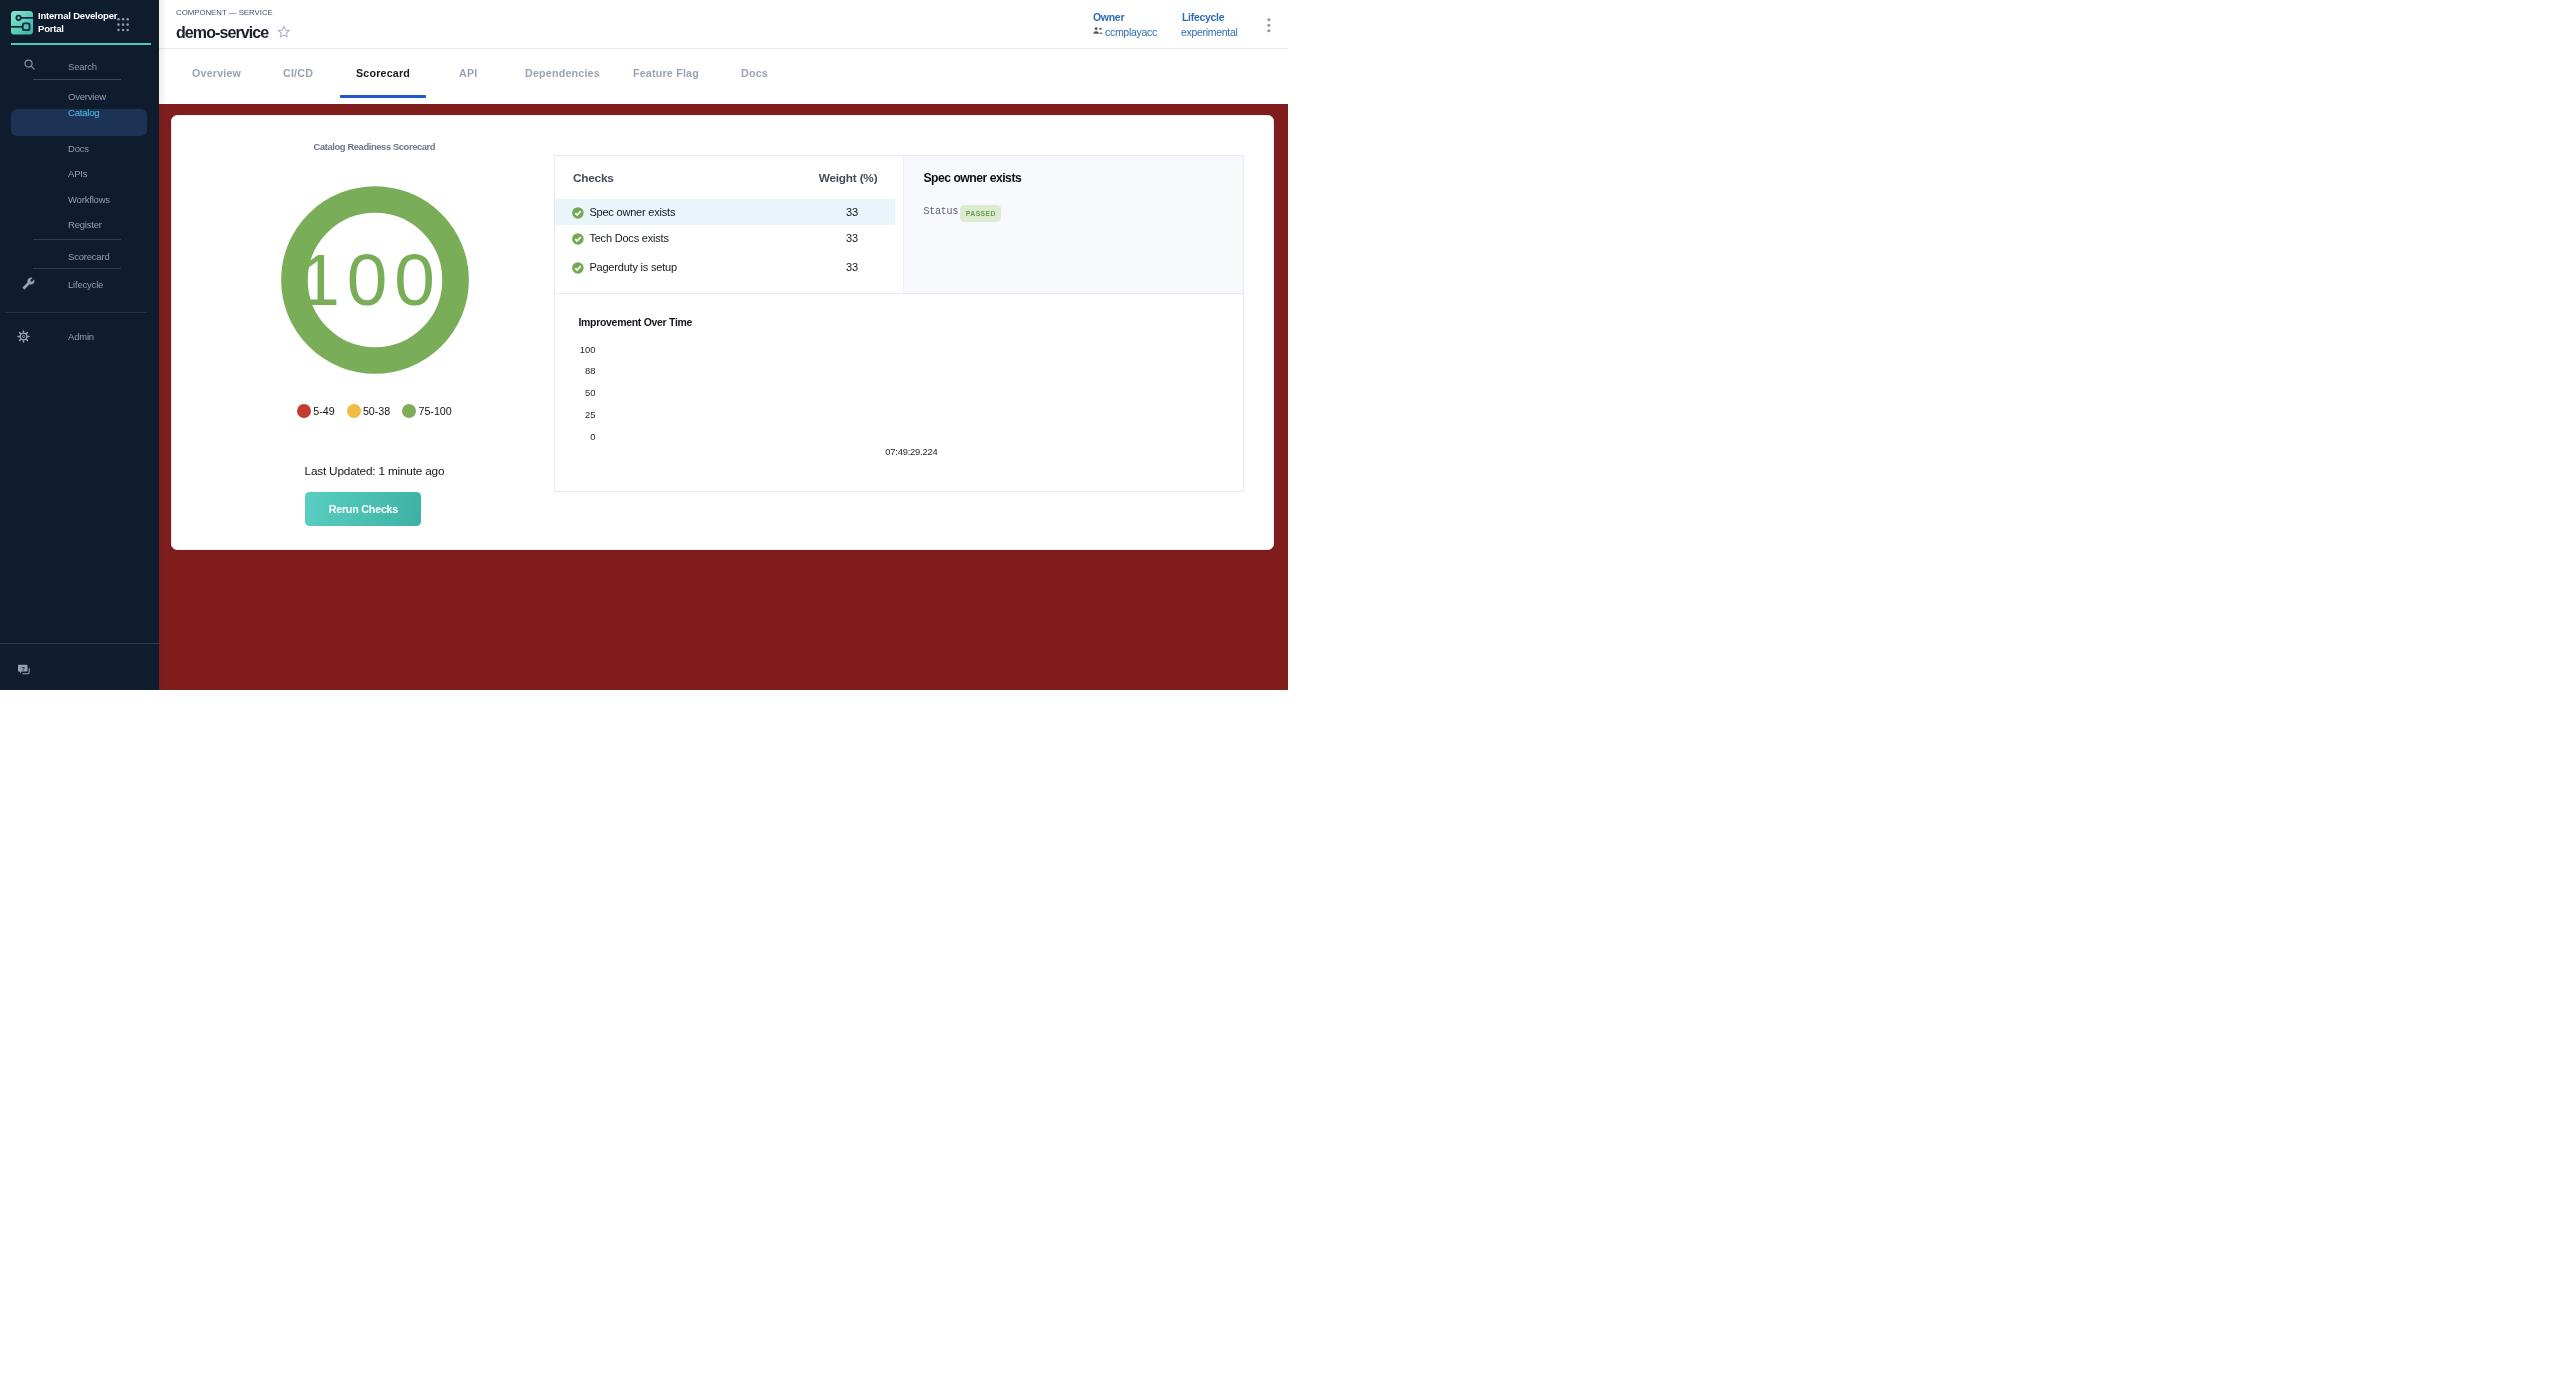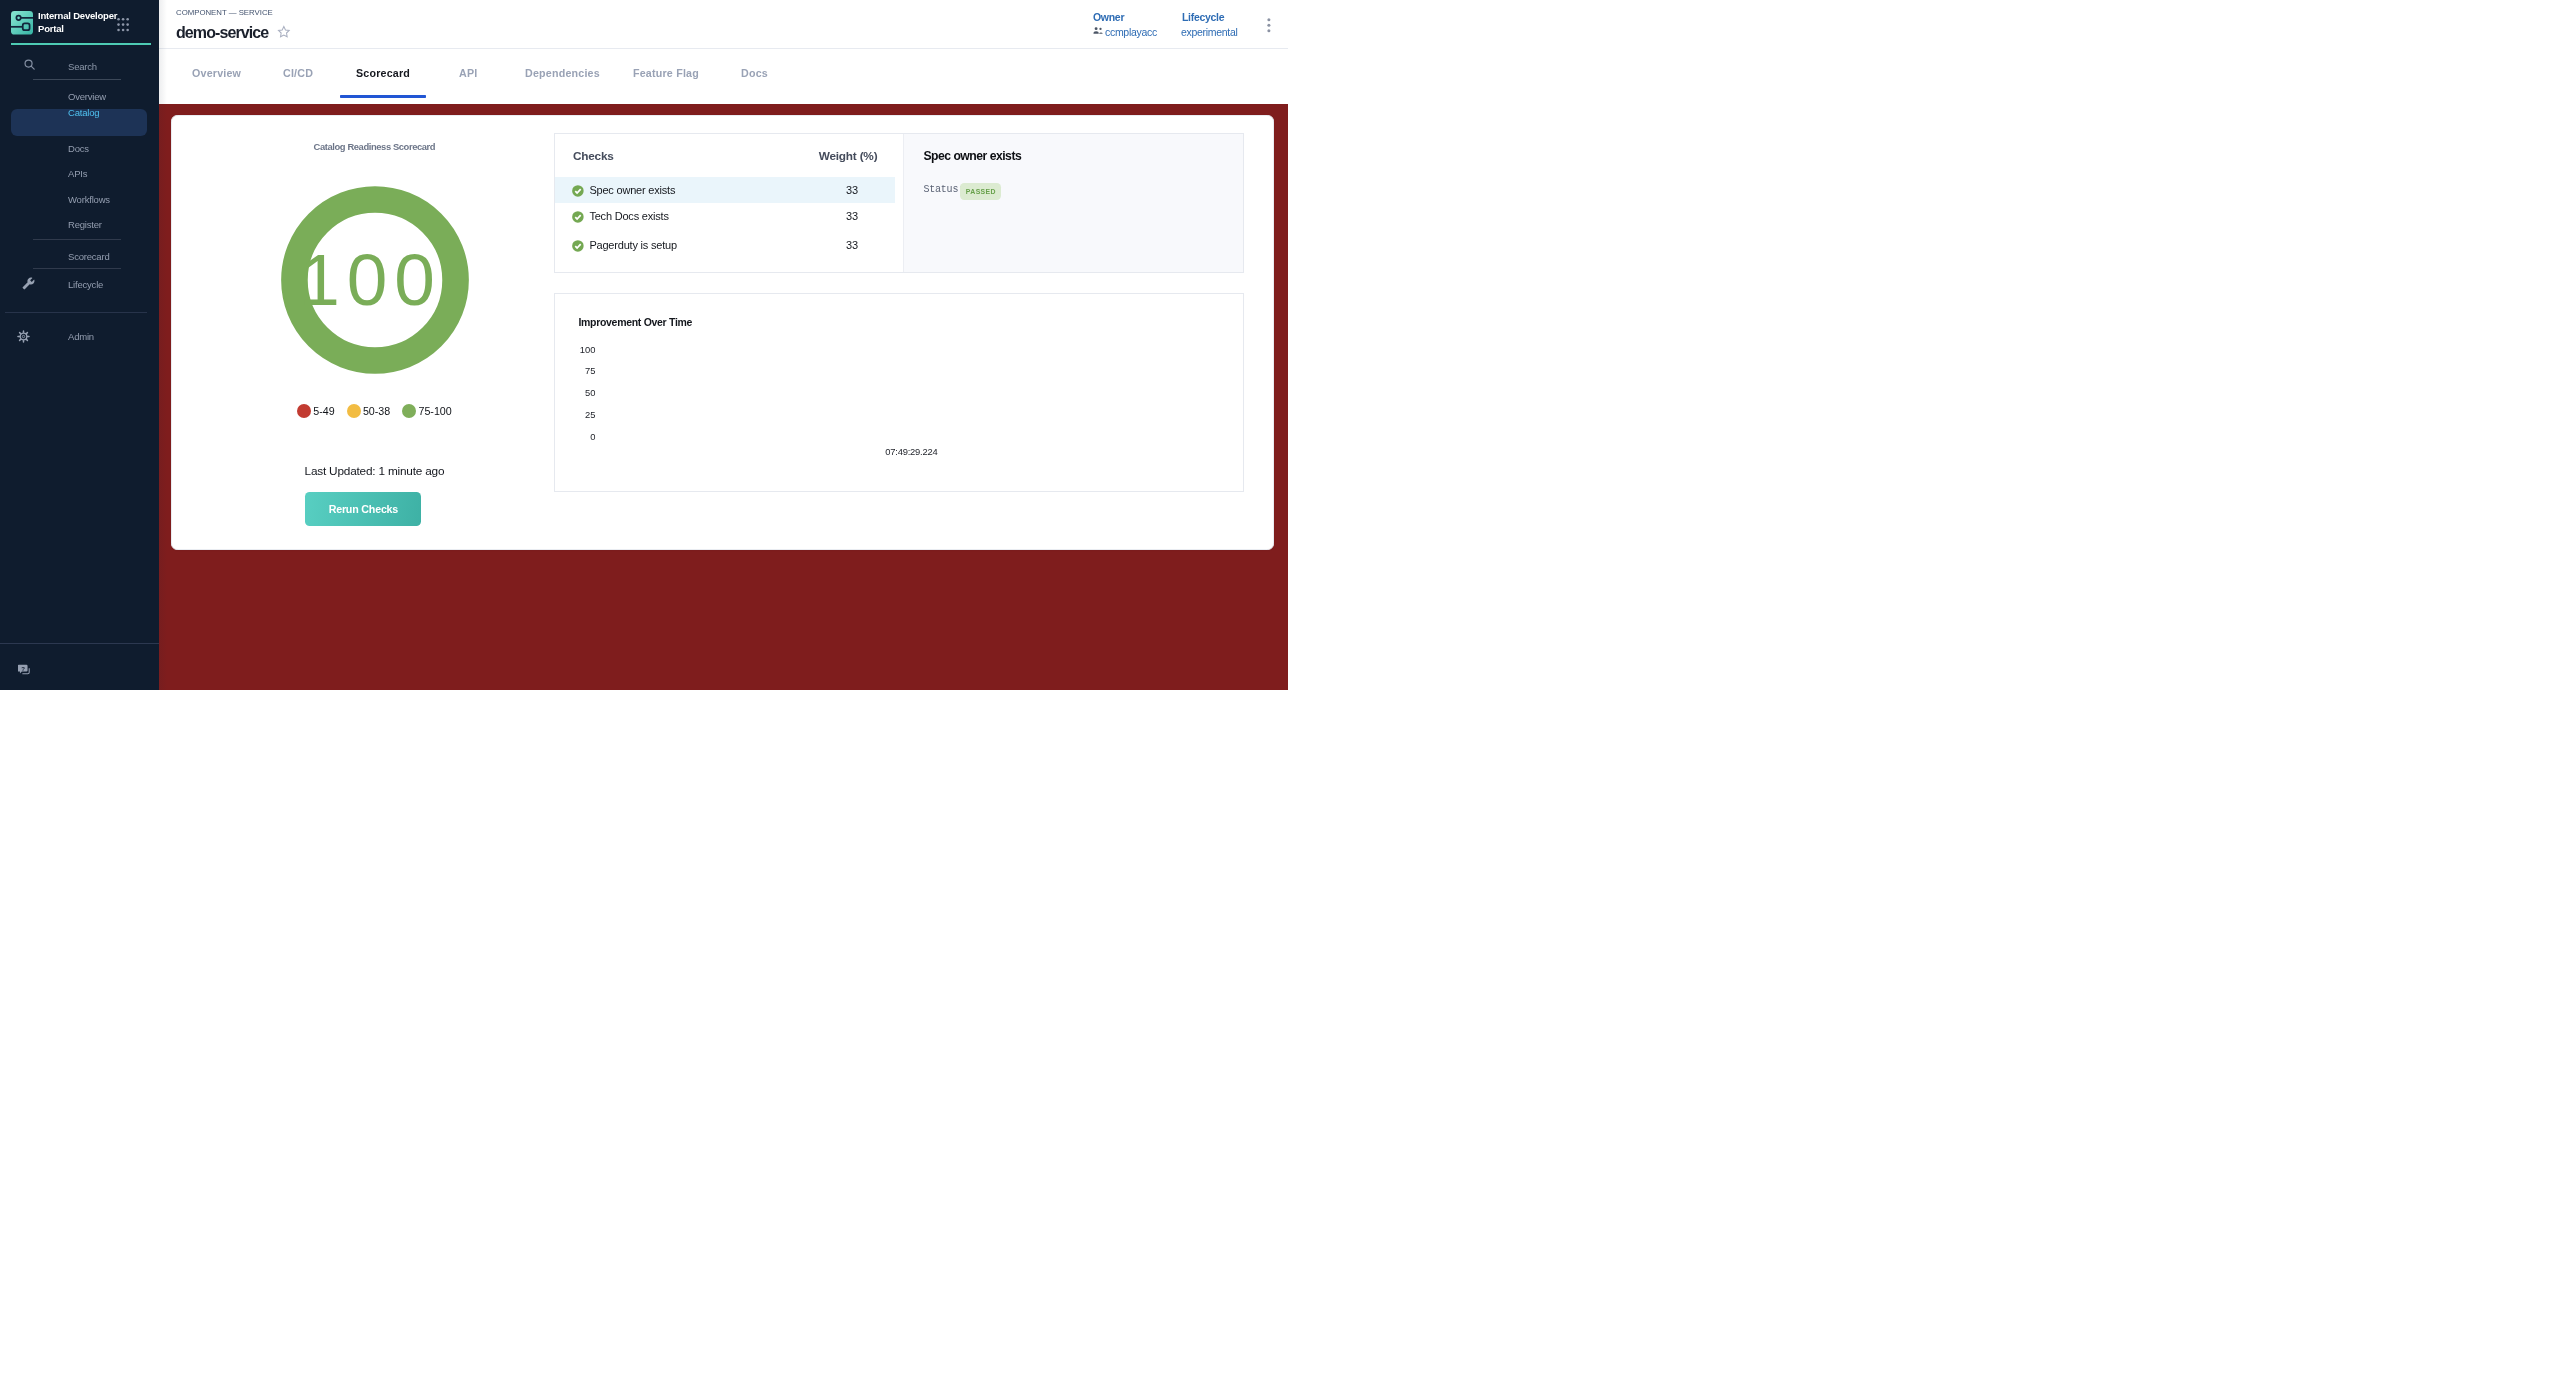--- a/index.html
+++ b/index.html
@@ -54,21 +54,21 @@
 
 #cr-title { position:absolute; left:0; top:25px; width:404px; text-align:center; font-size:9.4px; letter-spacing:-0.4px; font-weight:bold; color:#6d7689; }
 #donut { position:absolute; left:108px; top:69px; }
 #score { position:absolute; left:103px; top:69px; width:190px; height:190px; text-align:center; line-height:190px; font-size:73px; font-weight:normal; color:#7aad58; letter-spacing:6.9px; }
 #legend { position:absolute; left:0; top:288px; width:404px; height:15.2px; text-align:center; font-size:10.7px; color:#101318; }
 .ldot { display:inline-block; width:14px; height:14px; border-radius:50%; vertical-align:-3px; margin-right:2.3px; }
 #last-upd { position:absolute; left:0; top:348px; width:404px; text-align:center; font-size:11.8px; letter-spacing:-0.2px; font-weight:500; color:#14171e; }
 #rerun { position:absolute; left:133px; top:376px; width:116px; height:34px; border-radius:4.6px; background:linear-gradient(100deg,#58cfc2,#3eb1a5); color:#fff; font-size:10.7px; letter-spacing:-0.2px; font-weight:600; text-align:center; line-height:34px; }
 
 
-#checks { position:absolute; left:382px; top:17px; width:690px; height:140px; border:0.8px solid #e6e9ef; background:#fff; }
+#checks { position:absolute; left:382px; top:39px; width:690px; height:140px; border:0.8px solid #e6e9ef; background:#fff; }
 #checks-detail { position:absolute; right:0; top:0; width:340px; height:100%; background:#f8f9fc; border-left:0.8px solid #eceef3; }
 .ck-h { position:absolute; top:15px; letter-spacing:-0.2px; font-size:11.8px; font-weight:bold; color:#454c5c; white-space:nowrap; }
 #ck-h1 { left:17.5px; }
 #ck-h2 { left:238px; width:84px; text-align:right; }
 #hl-row { position:absolute; left:0; top:43px; width:340px; height:26px; background:#eaf5fb; }
 .ck-row { position:absolute; left:34px; height:12.2px; font-size:11px; letter-spacing:-0.2px; color:#15181e; white-space:nowrap; }
 .ck-ic { position:absolute; left:-17px; top:0.4px; }
 .ck-w { position:absolute; left:217px; width:91px; text-align:center; font-size:11px; letter-spacing:-0.2px; color:#15181e; }
 #cd-title { position:absolute; left:368px; top:15px; font-size:12.2px; letter-spacing:-0.5px; font-weight:bold; color:#0d0f13; }
 #cd-status { position:absolute; left:368px; top:50px; font-size:10px; letter-spacing:-0.2px; color:#5a6274;font-family:Liberation Mono, monospace; }
@@ -230,21 +230,21 @@
               <path d="M4.4 8.3 l2.5 2.5 4.9-5.3" fill="none" stroke="#fff" stroke-width="2.3"></path>
             </svg>Pagerduty is setup<span class="ck-w">33</span></div>
         <div id="cd-title">Spec owner exists</div>
         <div id="cd-status">Status:</div>
         <div id="cd-badge">PASSED</div>
       </div>
 
       <div id="chart">
         <div id="ch-title">Improvement Over Time</div>
         <div class="ytick" style="top:50px;">100</div>
-        <div class="ytick" style="top:71px;">75</div>
+        <div class="ytick" style="top:71px;">88</div>
         <div class="ytick" style="top:93px;">50</div>
         <div class="ytick" style="top:115px;">25</div>
         <div class="ytick" style="top:137px;">0</div>
         <div id="xtick">07:49:29.224</div>
       </div>
     </div>
   </div>
 
 </div>
 

